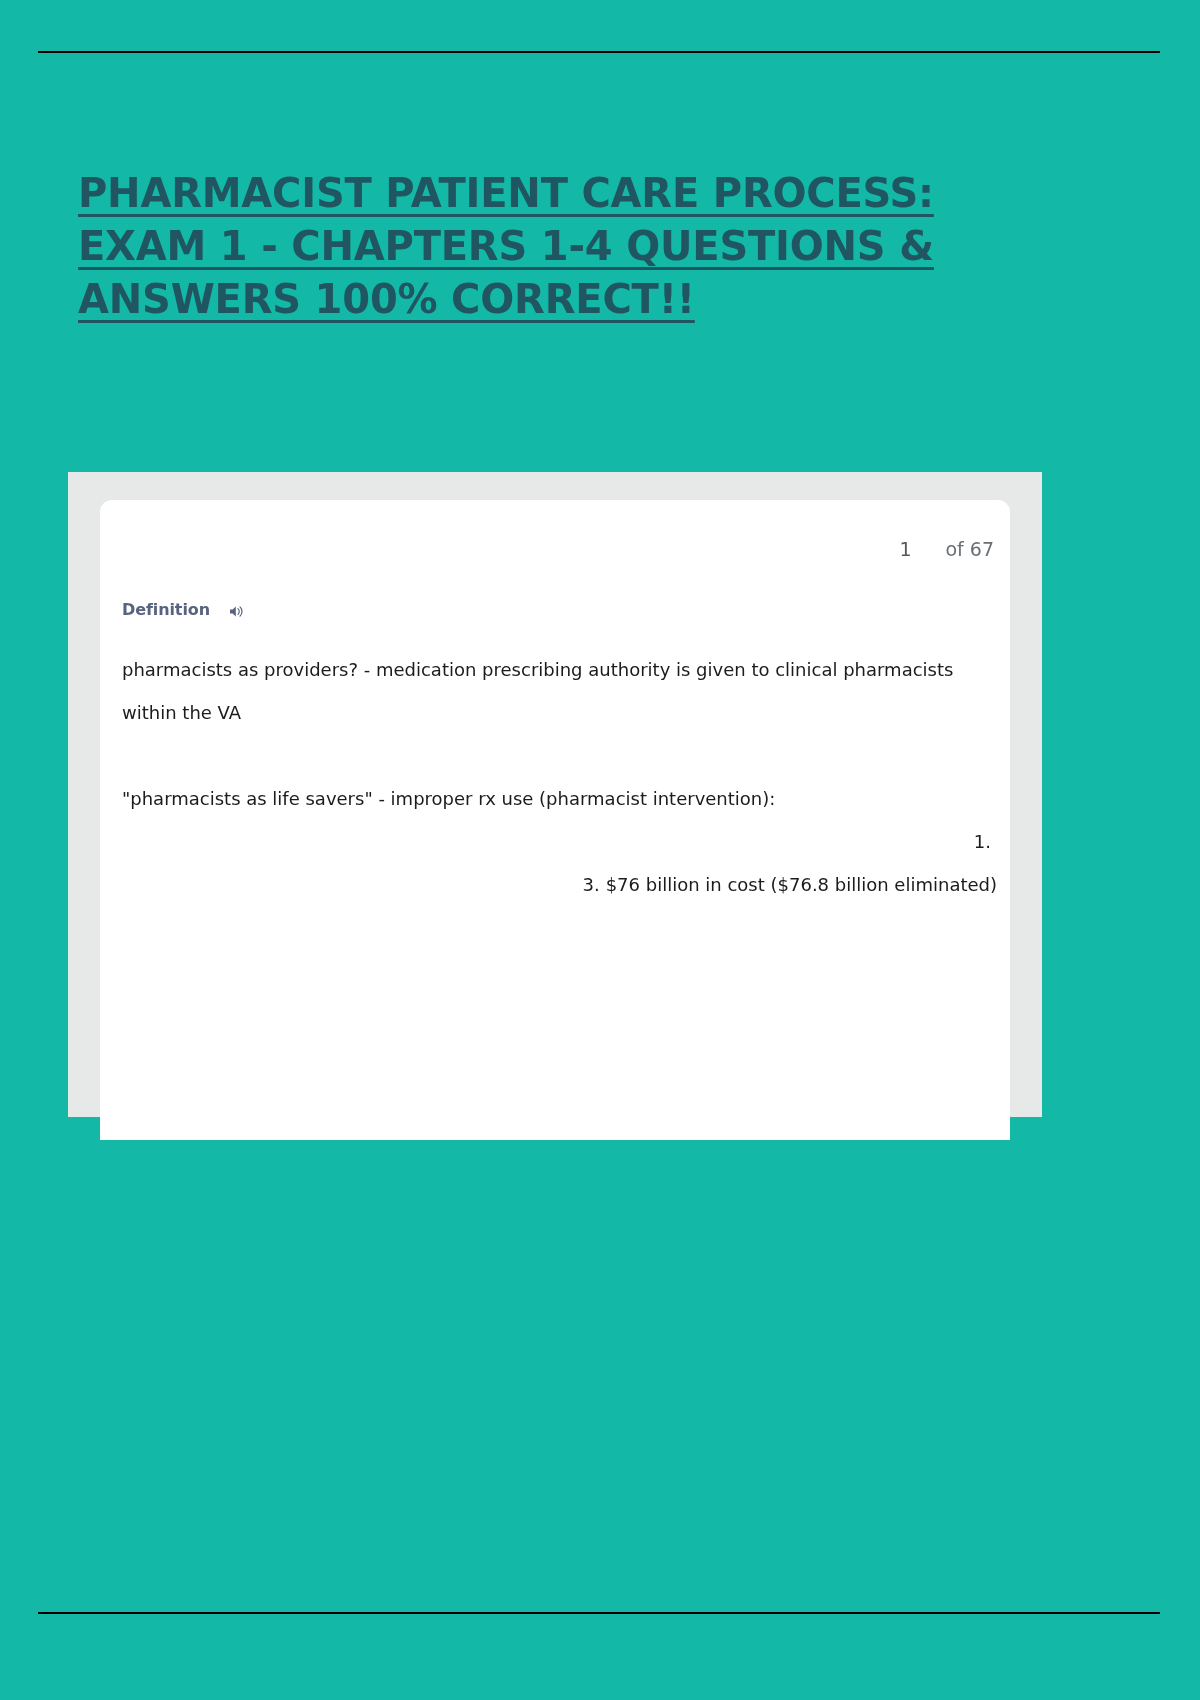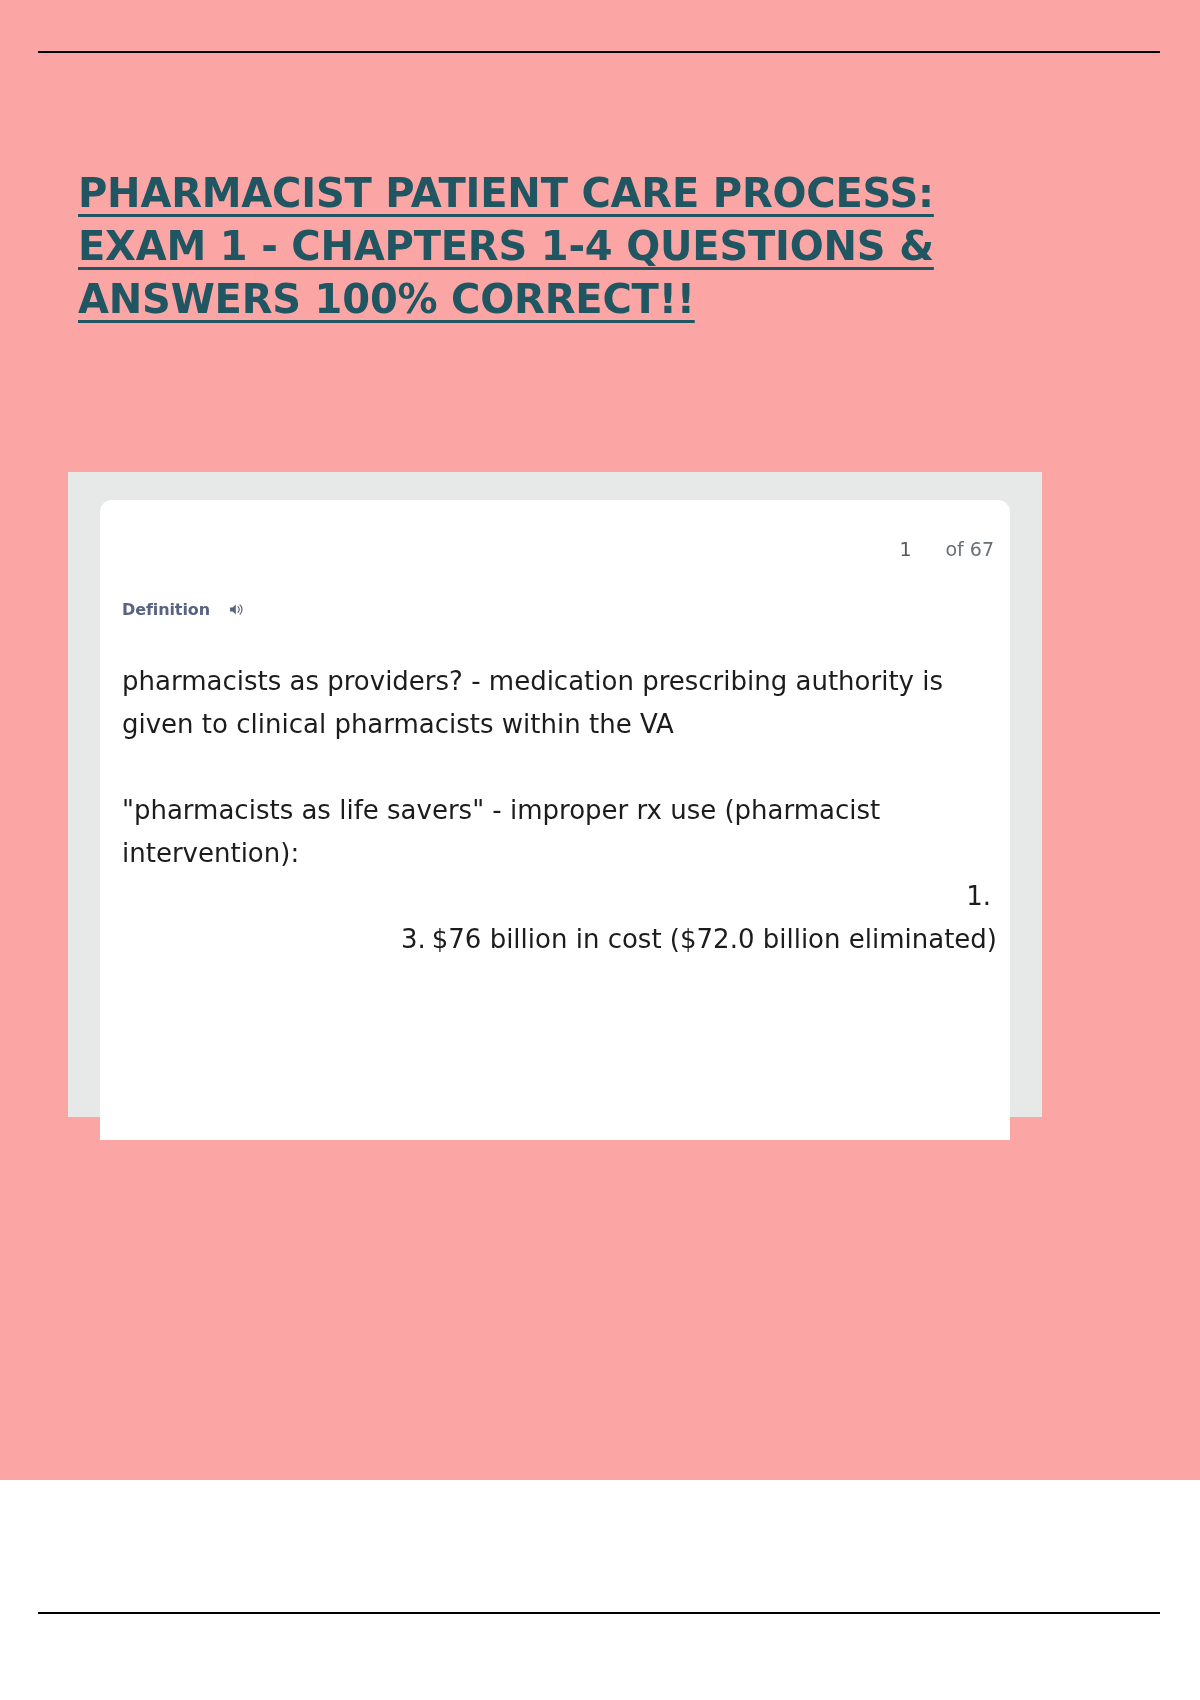--- a/index.html
+++ b/index.html
@@ -13,22 +13,22 @@
     font-family: "Liberation Sans", sans-serif;
     position: relative;
     overflow: hidden;
   }
 
   .page {
     position: absolute;
     left: 0;
     top: 0;
     width: 1200px;
-    height: 1480px;
-    background: #fca5a5;
+    height: 1700px;
+    background: #14b8a6;
   }
 
   
   .rule-top {
     position: absolute;
     left: 38px;
     top: 51px;
     width: 1122px;
     height: 2px;
     background: #000000;
@@ -94,21 +94,21 @@
   }
   .card-counter .cur { color: #55595c; }
   .card-counter .total { color: #6a6f73; }
 
   
   .def-row {
     position: absolute;
     left: 22px;
     top: 100px;
     display: flex;
-    align-items: flex-start;
+    align-items: flex-end;
     gap: 18px;
   }
   .def-label {
     font-family: "DejaVu Sans", sans-serif;
     font-weight: bold;
     font-size: 16px;
     letter-spacing: -0.1px;
     color: #586380;
   }
   .speaker-icon {
@@ -116,24 +116,24 @@
     width: 17px;
     height: 17px;
     position: relative;
     top: 1px;
   }
 
   
   .card-body {
     position: absolute;
     left: 22px;
-    top: 160px;
+    top: 148px;
     width: 875px;
     font-family: "DejaVu Sans", sans-serif;
-    font-size: 26px;
+    font-size: 18px;
     line-height: 43px;
     color: #1c1c1c;
   }
   .para { margin: 0 0 43px 0; }
   .para.tight { margin-bottom: 0; }
 
   
   .num-list {
     list-style: none;
     margin: 0;
@@ -188,21 +188,21 @@
       <div class="card-body">
         <p class="para">pharmacists as providers? - medication prescribing authority is given to clinical pharmacists within the VA</p>
         <p class="para tight">"pharmacists as life savers" - improper rx use (pharmacist intervention):</p>
 
         <ol class="num-list">
           <li class="li-1">
             <span class="marker">1.</span>
           </li>
           <li class="li-3">
             <span class="marker">3.</span>
-            <span class="txt">$76 billion in cost ($72.0 billion eliminated)</span>
+            <span class="txt">$76 billion in cost ($76.8 billion eliminated)</span>
           </li>
         </ol>
       </div>
 
     </div>
   </div>
 
   <div class="rule-bottom"></div>
 
 </div>

